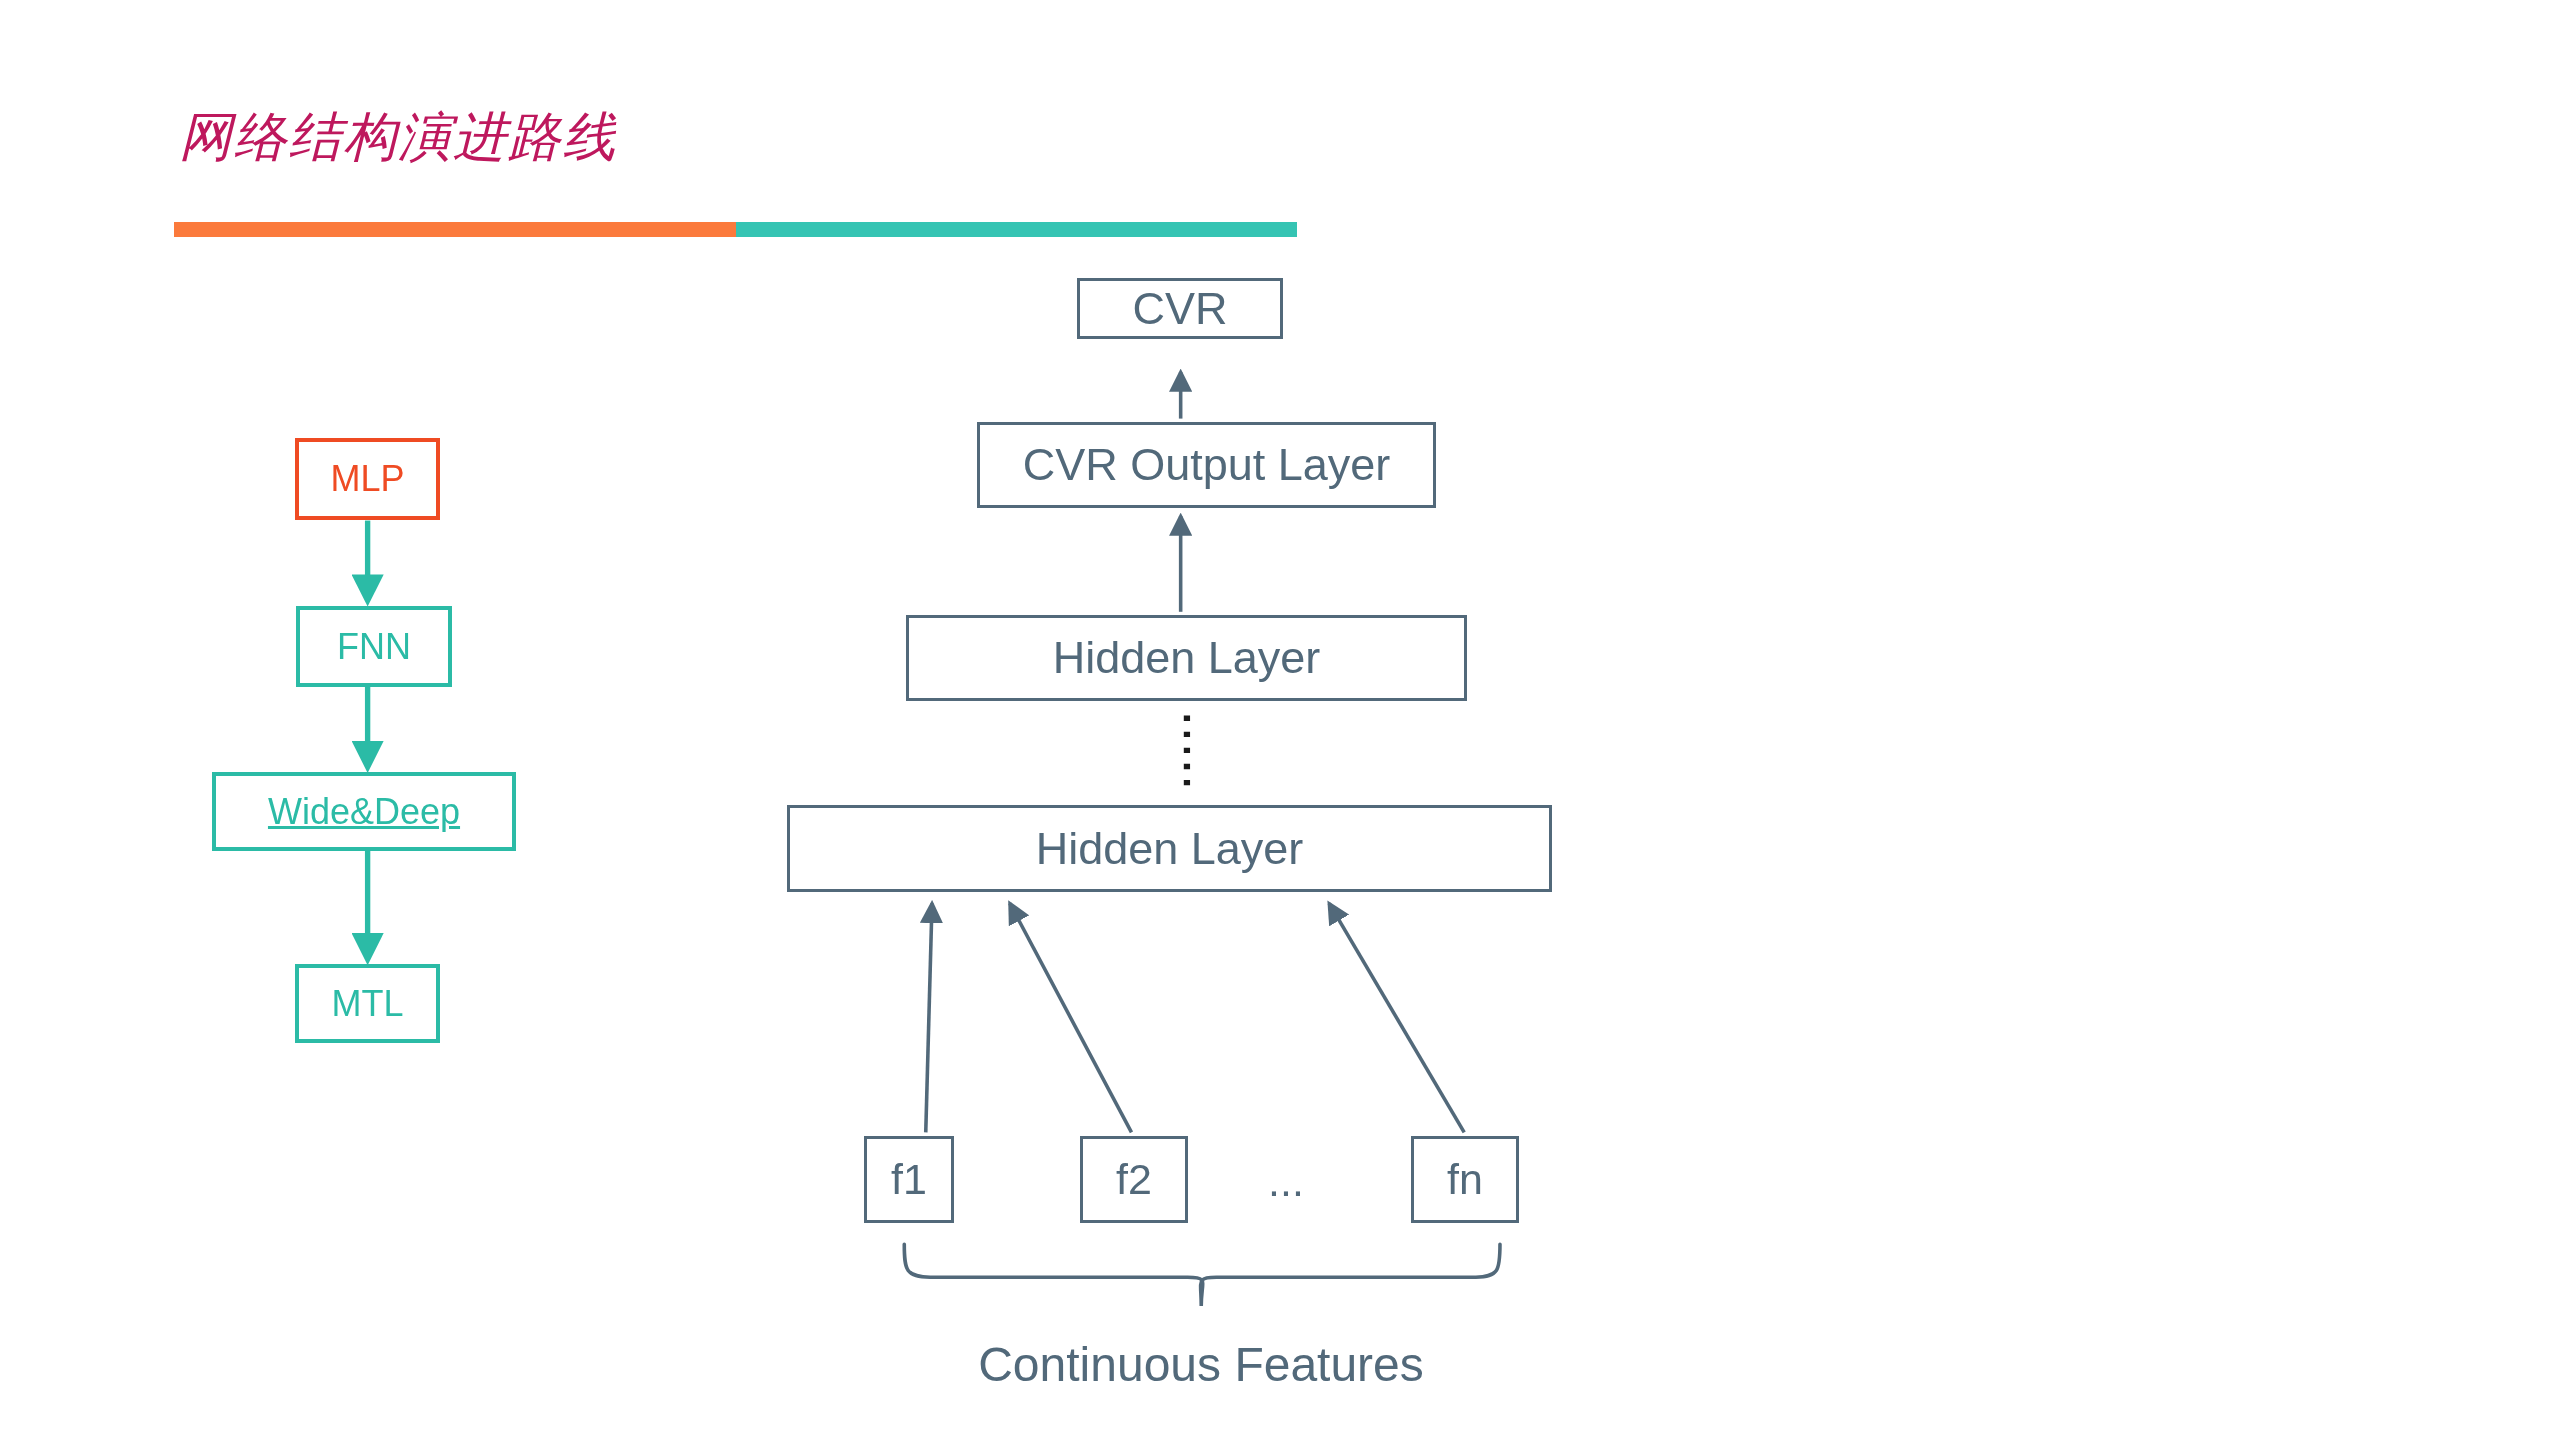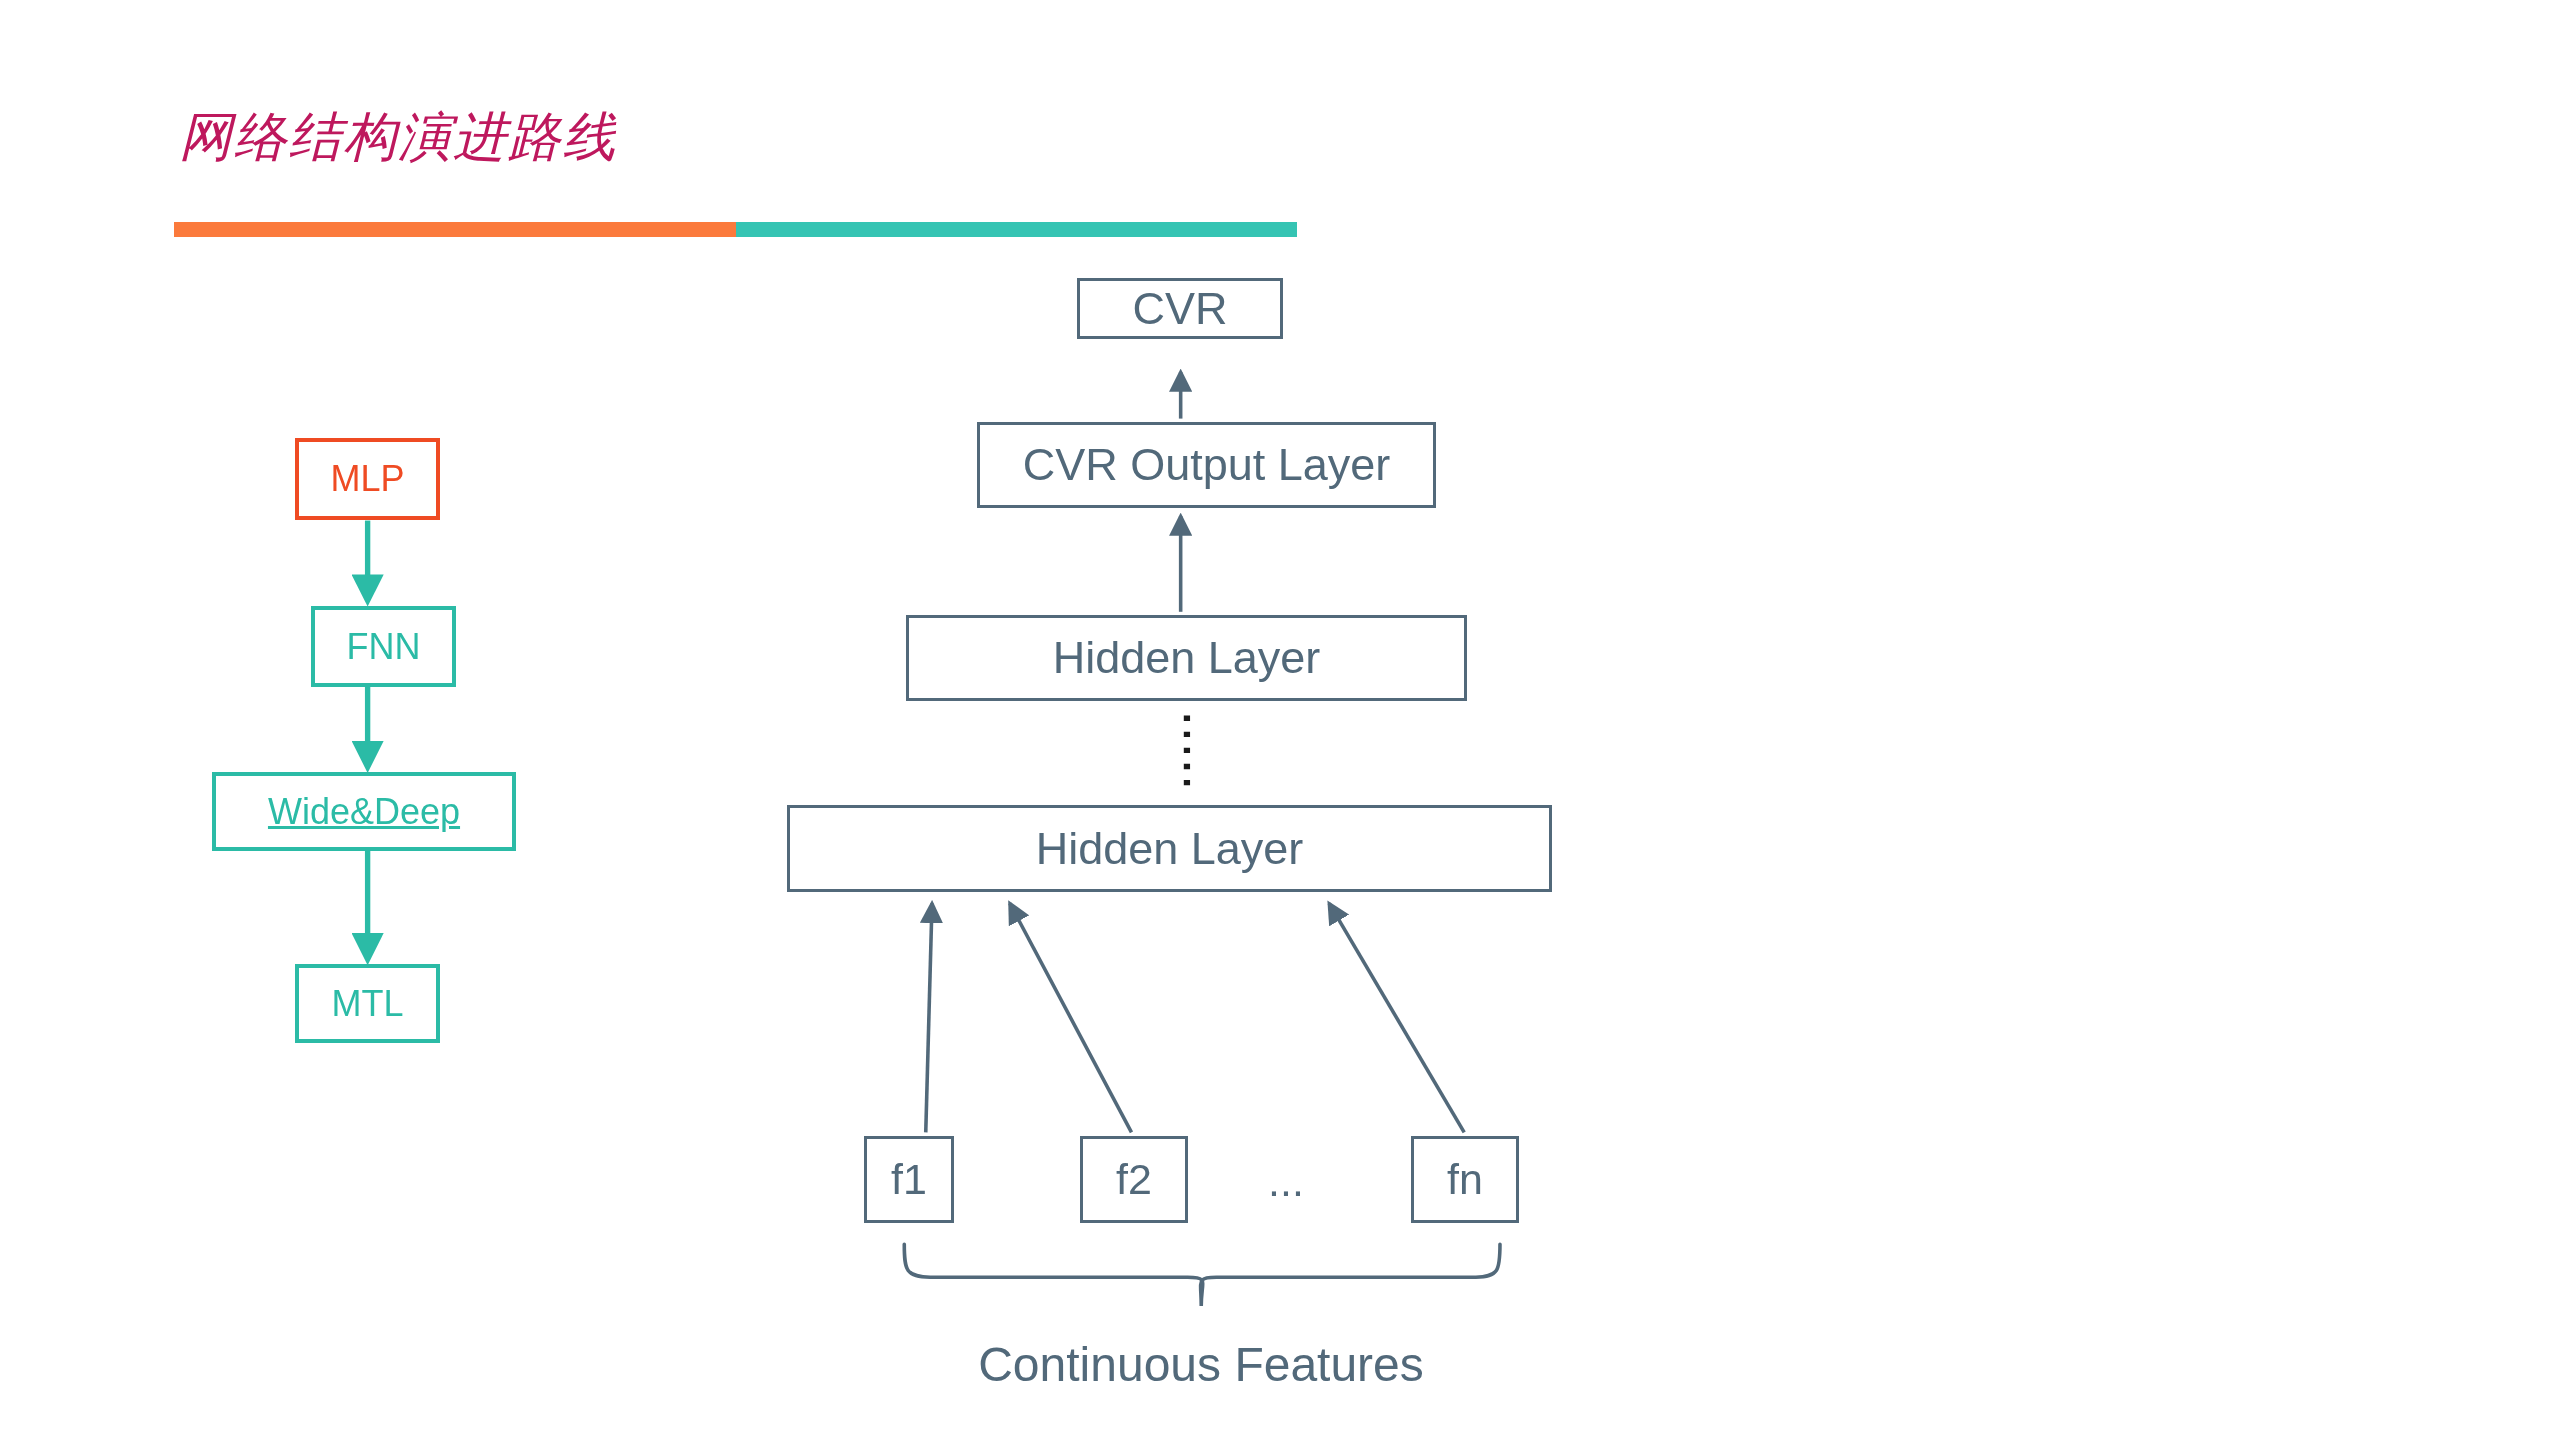--- a/index.html
+++ b/index.html
@@ -106,21 +106,21 @@
 
 <div id="slide-title">网络结构演进路线</div>
 
 <div id="title-rule">
   <div class="seg-orange"></div>
   <div class="seg-teal"></div>
 </div>
 
 <div class="box chain-box accent" style="left:295px; top:438px; width:145px; height:82px;">MLP</div>
 
-<div class="box chain-box" style="left:311px; top:606px; width:145px; height:81px;">FNN</div>
+<div class="box chain-box" style="left:296px; top:606px; width:156px; height:81px;">FNN</div>
 
 <div class="box chain-box" style="left:212px; top:772px; width:304px; height:79px;text-decoration:underline;">Wide&amp;Deep</div>
 
 <div class="box chain-box" style="left:295px; top:964px; width:145px; height:79px;">MTL</div>
 
 <div class="box net-box" style="left:1077px; top:278px; width:206px; height:61px;">CVR</div>
 
 <div class="box net-box" style="left:953px; top:422px; width:459px; height:86px;margin-left:24px;">CVR Output Layer</div>
 
 <div class="box net-box" style="left:906px; top:615px; width:561px; height:86px;">Hidden Layer</div>

